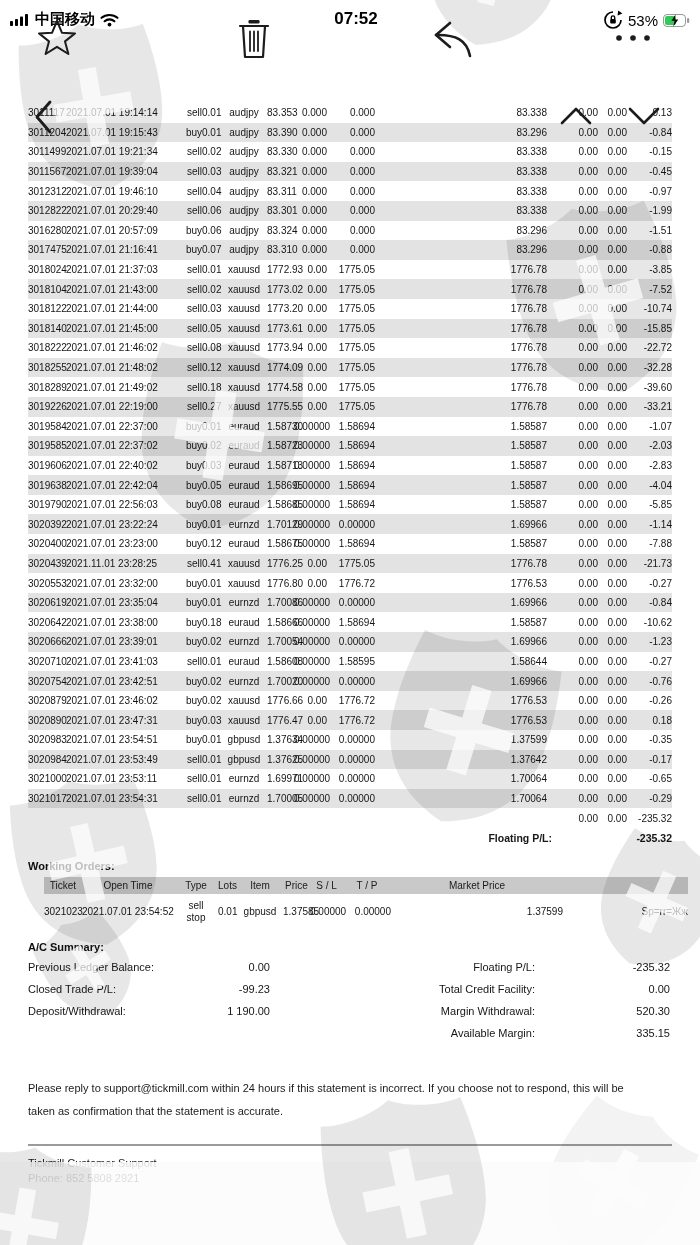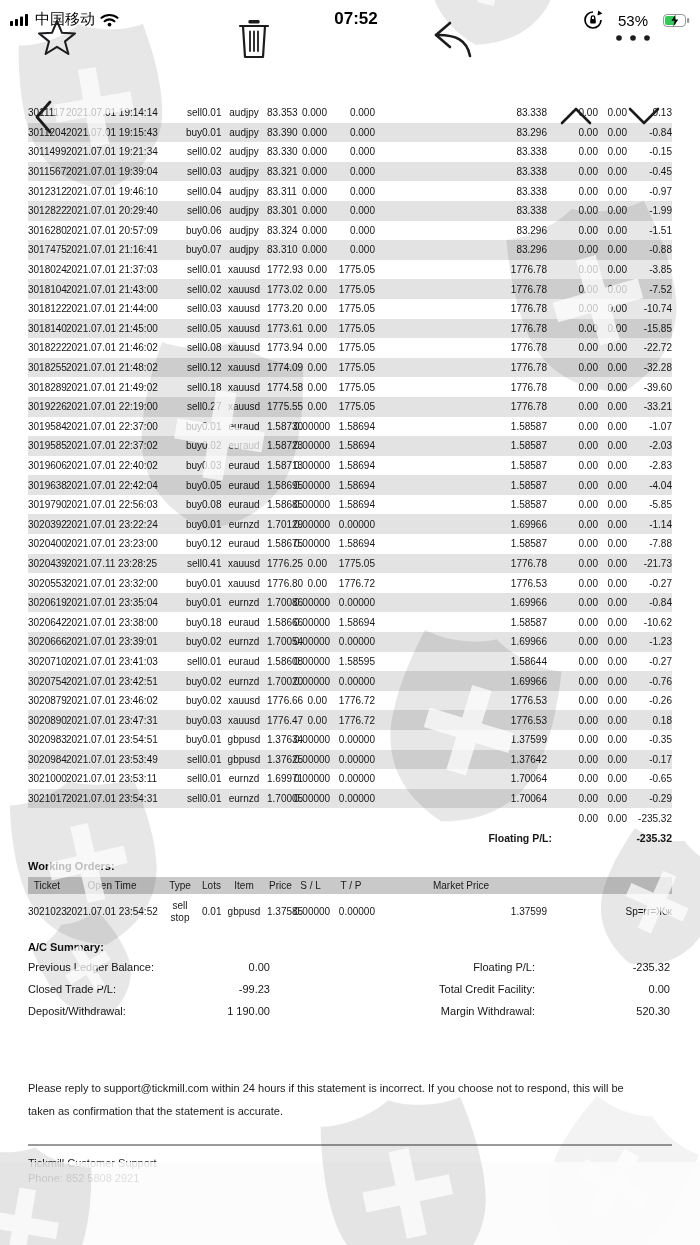--- a/index.html
+++ b/index.html
@@ -2,23 +2,23 @@
 <html><head>
 <meta charset="utf-8">
 <style>
   html,body{margin:0;padding:0;}
   body{font-family:"Liberation Sans","DejaVu Sans",sans-serif;background:#fff;}
   .screen{position:relative;width:700px;height:1245px;background:#fff;overflow:hidden;color:#161616;}
 
   
   .statusbar{position:absolute;top:0;left:0;width:700px;height:44px;z-index:60;}
   .sb-left{position:absolute;left:10px;top:10px;display:flex;align-items:center;gap:5px;}
-  .carrier{font-size:15px;color:#000;}
+  .carrier{font-size:15px;color:#000;font-weight:bold;}
   .sb-time{position:absolute;left:12px;right:0;top:9px;text-align:center;font-size:17px;font-weight:700;color:#000;}
-  .sb-right{position:absolute;right:10px;top:10px;display:flex;align-items:center;gap:15px;}
+  .sb-right{position:absolute;right:10px;top:10px;display:flex;align-items:center;gap:5px;}
   .pct{font-size:15px;color:#000;}
 
   
   .navbar{position:absolute;top:44px;left:0;width:700px;height:54px;z-index:60;}
   .navbtn{position:absolute;cursor:pointer;background:none;border:none;padding:0;}
   .nav-back{left:34px;top:56px;}
   .nav-up{left:560px;top:62px;}
   .nav-down{left:628px;top:62px;}
 
   
@@ -31,21 +31,21 @@
   td.c1{text-align:left;padding-left:3px;}
   td.c2,td.c3,td.c5,td.c6,td.c7,td.c9,td.c11,td.c12,td.c13{text-align:right;}
   td.c4{text-align:center;}
 
   .floating-row{position:relative;height:21px;width:644px;margin-left:28px;font-size:10.5px;font-weight:700;}
   .floating-row .fl-label{position:absolute;right:120px;top:4px;}
   .floating-row .fl-value{position:absolute;right:0;top:4px;}
 
   .sec-title{margin:11px 0 0 28px;font-size:11px;font-weight:700;color:#111;}
 
-  table.wo{border-collapse:collapse;table-layout:fixed;width:644px;margin:5px 0 0 28px;font-size:10px;}
+  table.wo{border-collapse:collapse;table-layout:fixed;width:644px;margin:5px 0 0 44px;font-size:10px;}
   table.wo th{background:#c9c9c9;height:17px;font-weight:400;color:#1b1b1b;text-align:center;padding:0;white-space:nowrap;}
   table.wo td{height:36px;padding:0;vertical-align:middle;color:#151515;white-space:nowrap;}
   table.wo td.c2{white-space:pre-line;text-align:center;line-height:1.15;}
   table.wo td.c3,table.wo td.c4{text-align:center;}
   table.wo td.c5,table.wo td.c6,table.wo td.c7,table.wo td.c8,table.wo td.c9{text-align:right;}
 
   .summary{position:relative;width:644px;margin:4px 0 0 28px;height:112px;font-size:11px;}
   .sumcol{position:absolute;top:0;}
   .sumcol .srow{position:relative;height:22px;}
   .sum-left{left:0;width:242px;}
@@ -529,21 +529,21 @@
             <td class="c7">1.58694</td>
             <td class="c8"></td>
             <td class="c9">1.58587</td>
             <td class="c10"></td>
             <td class="c11">0.00</td>
             <td class="c12">0.00</td>
             <td class="c13">-7.88</td>
           </tr>
           <tr>
             <td class="c0">3020439</td>
-            <td class="c1">2021.07.11 23:28:25</td>
+            <td class="c1">2021.11.01 23:28:25</td>
             <td class="c2">sell</td>
             <td class="c3">0.41</td>
             <td class="c4">xauusd</td>
             <td class="c5">1776.25</td>
             <td class="c6">0.00</td>
             <td class="c7">1775.05</td>
             <td class="c8"></td>
             <td class="c9">1776.78</td>
             <td class="c10"></td>
             <td class="c11">0.00</td>
@@ -835,20 +835,24 @@
             <span class="val">-235.32</span>
           </div>
           <div class="srow">
             <span class="lab">Total Credit Facility:</span>
             <span class="val">0.00</span>
           </div>
           <div class="srow">
             <span class="lab">Margin Withdrawal:</span>
             <span class="val">520.30</span>
           </div>
+          <div class="srow">
+            <span class="lab">Available Margin:</span>
+            <span class="val">335.15</span>
+          </div>
         </div>
     </div>
 
     <p class="disclaimer">Please reply to support@tickmill.com within 24 hours if this statement is incorrect. If you choose not to respond, this will be taken as confirmation that the statement is accurate.</p>
     <hr class="rule">
     <div class="support">Tickmill Customer Support</div>
     <div class="phone">Phone: 852 5808 2921</div>
   </div>
 
   <div class="toolbar"></div>

